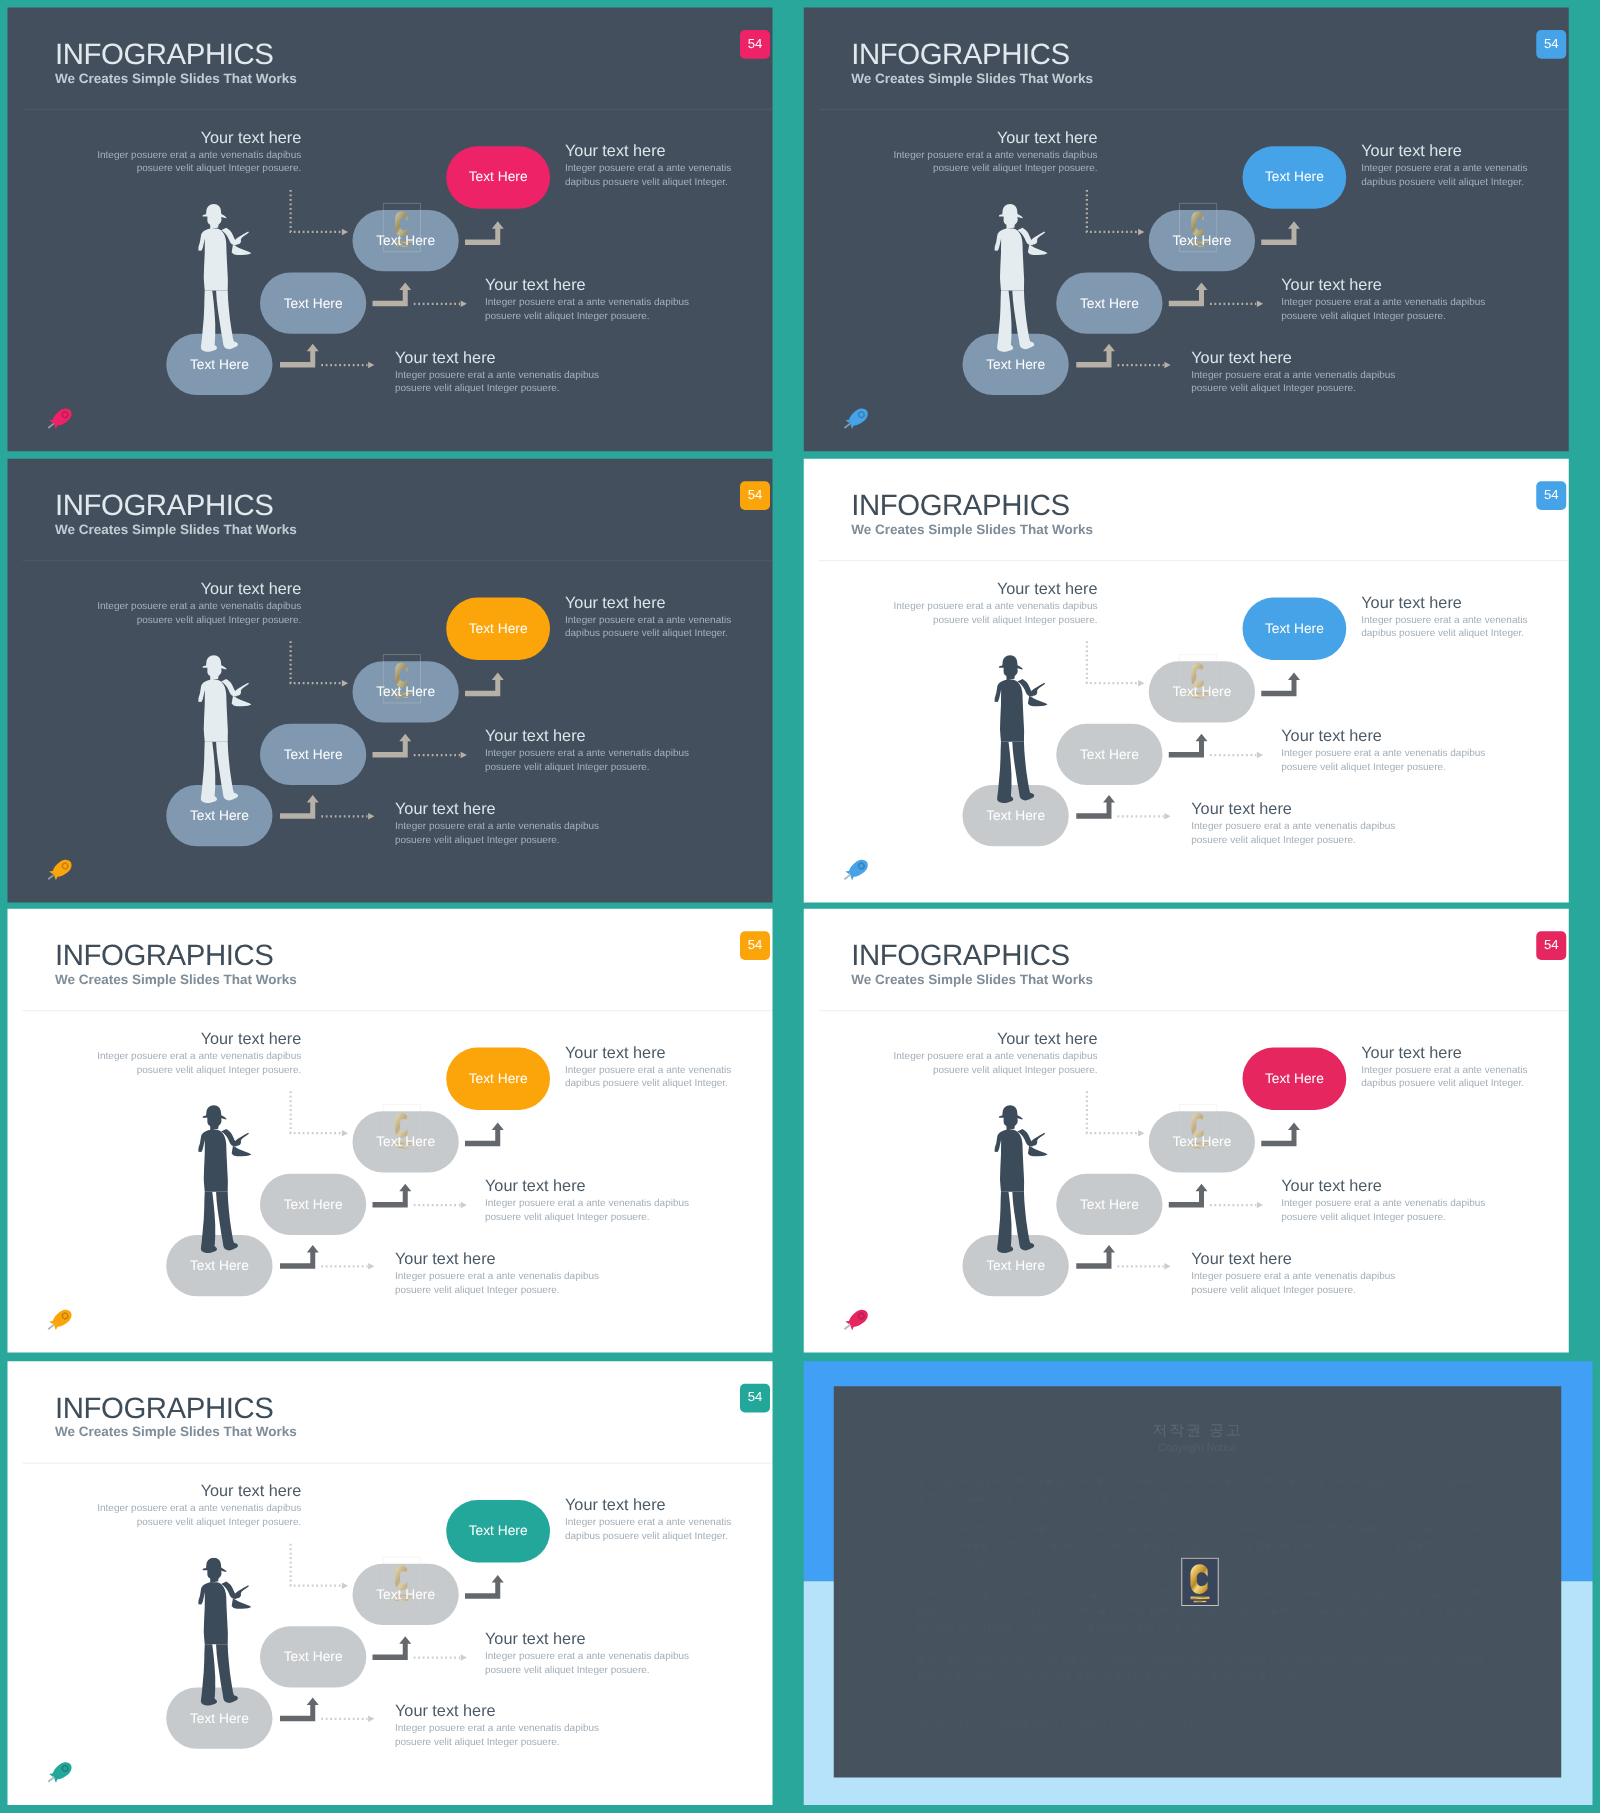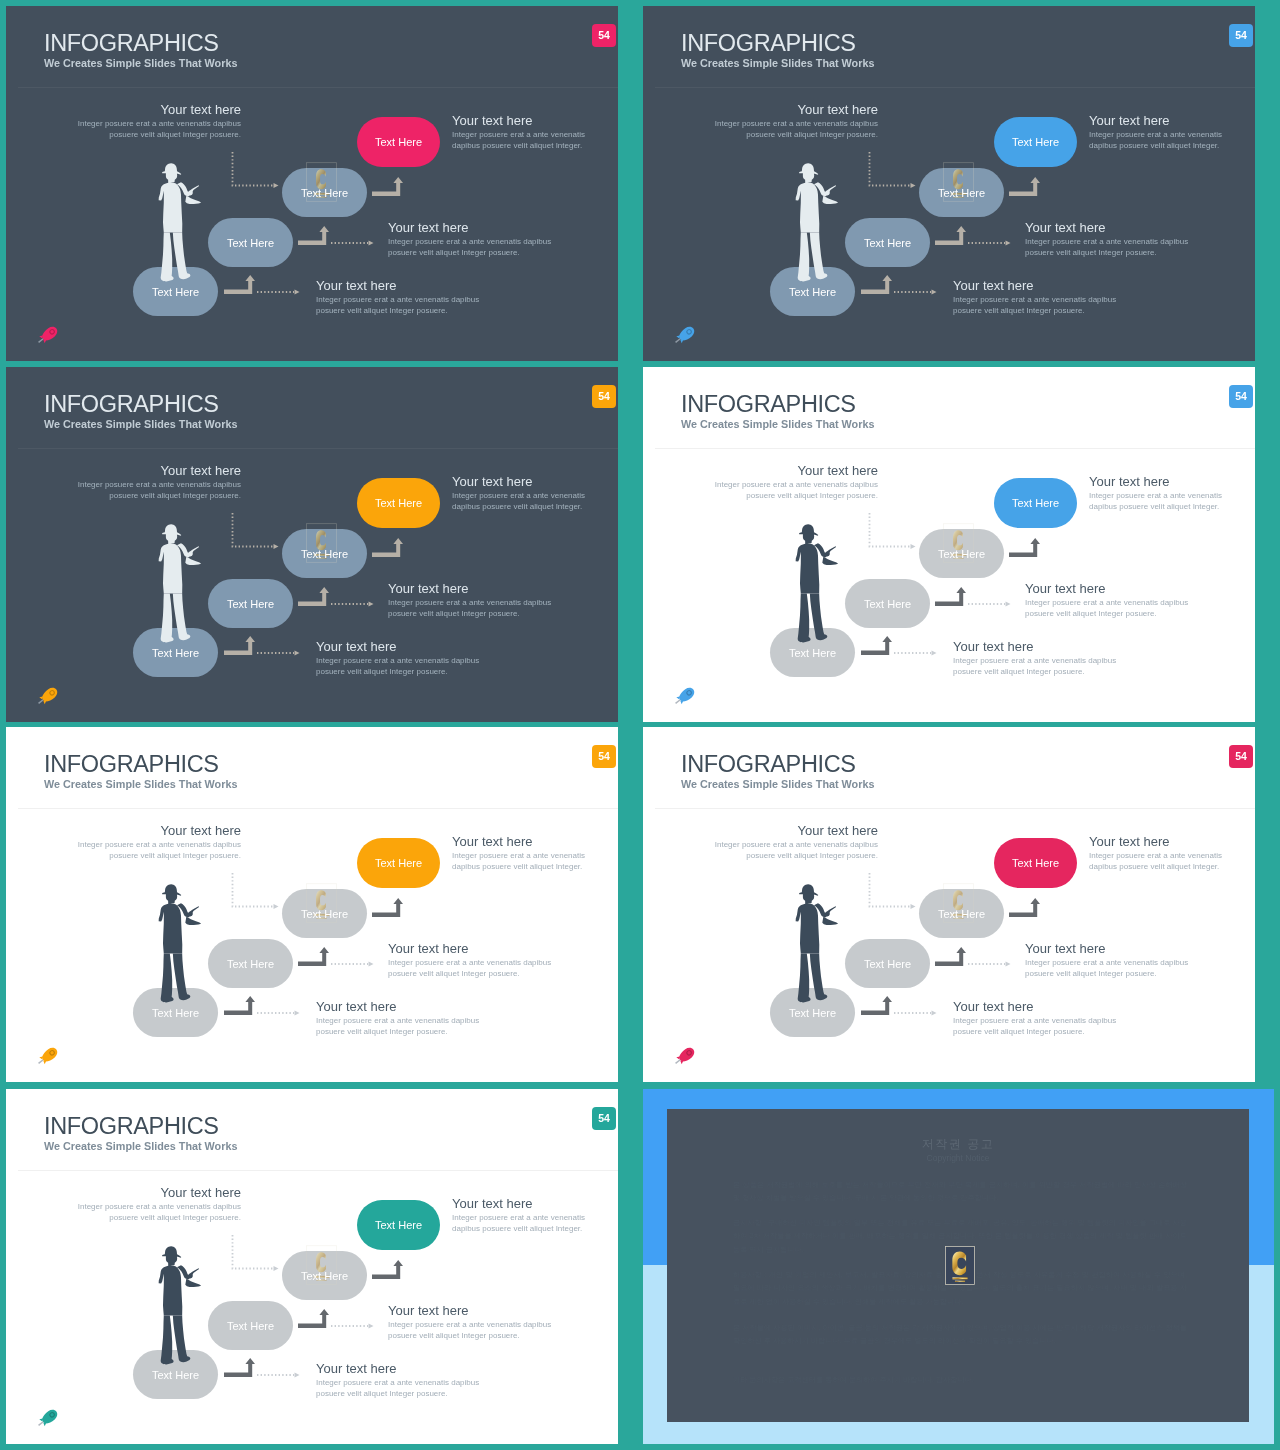--- a/index.html
+++ b/index.html
@@ -8,21 +8,21 @@
 
   .slide{position:absolute;overflow:hidden;width:612px;height:355px;}
   .slide.dark{background:#434f5c;}
   .slide.light{background:#ffffff;}
 
   
   .s-title{position:absolute;left:38px;top:23px;font-size:23.5px;letter-spacing:-0.35px;font-weight:400;line-height:28px;white-space:nowrap;}
   .s-sub{position:absolute;left:38px;top:50px;font-size:10.8px;font-weight:700;line-height:15px;white-space:nowrap;}
   .s-rule{position:absolute;left:12px;width:614px;top:81px;height:1px;}
   .badge{position:absolute;width:24px;height:23px;border-radius:4px;left:586px;top:18px;
-         color:#fff;font-size:10.5px;font-weight:bold;display:flex;align-items:center;justify-content:center;line-height:1;}
+         color:#fff;font-size:10.5px;font-weight:normal;display:flex;align-items:center;justify-content:center;line-height:1;}
 
   .dark .s-title{color:#e2e9ee;}
   .dark .s-sub{color:#c1ccd4;}
   .light .s-title{color:#3f4d59;}
   .light .s-sub{color:#7f8d99;}
   .dark .s-rule{background:rgba(255,255,255,0.055);}
   .light .s-rule{background:rgba(0,0,0,0.06);}
 
   
   .cap{position:absolute;display:flex;align-items:center;justify-content:center;

